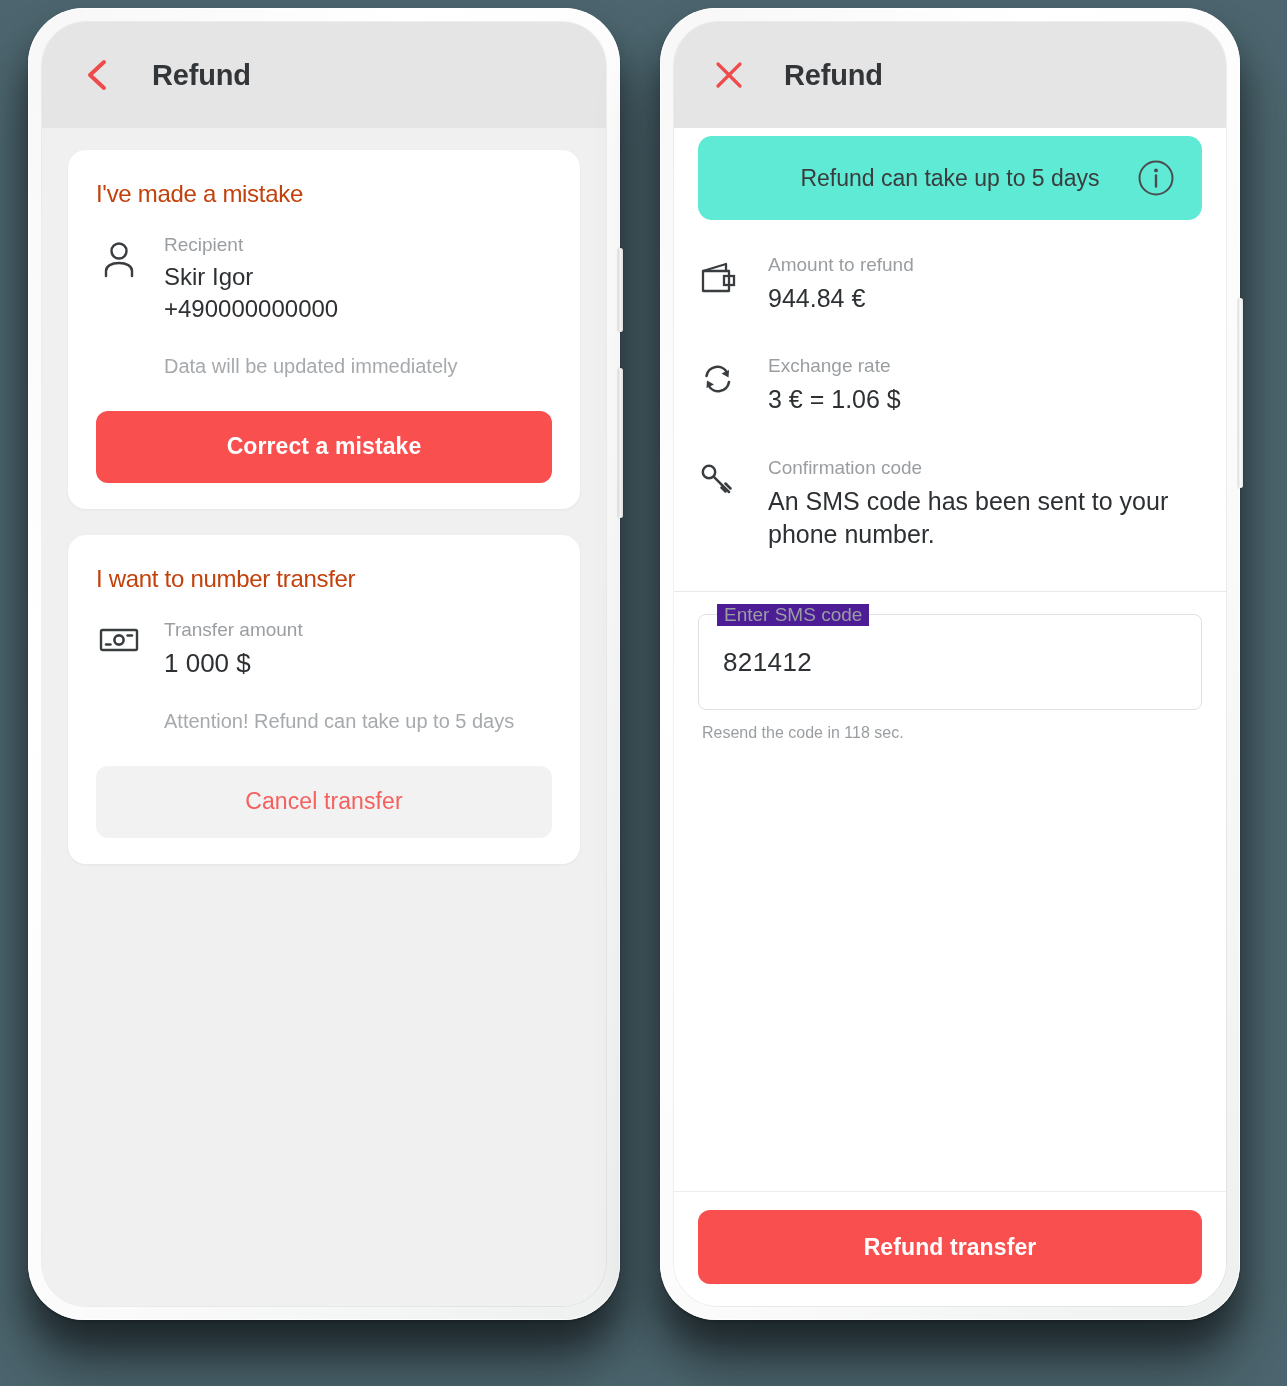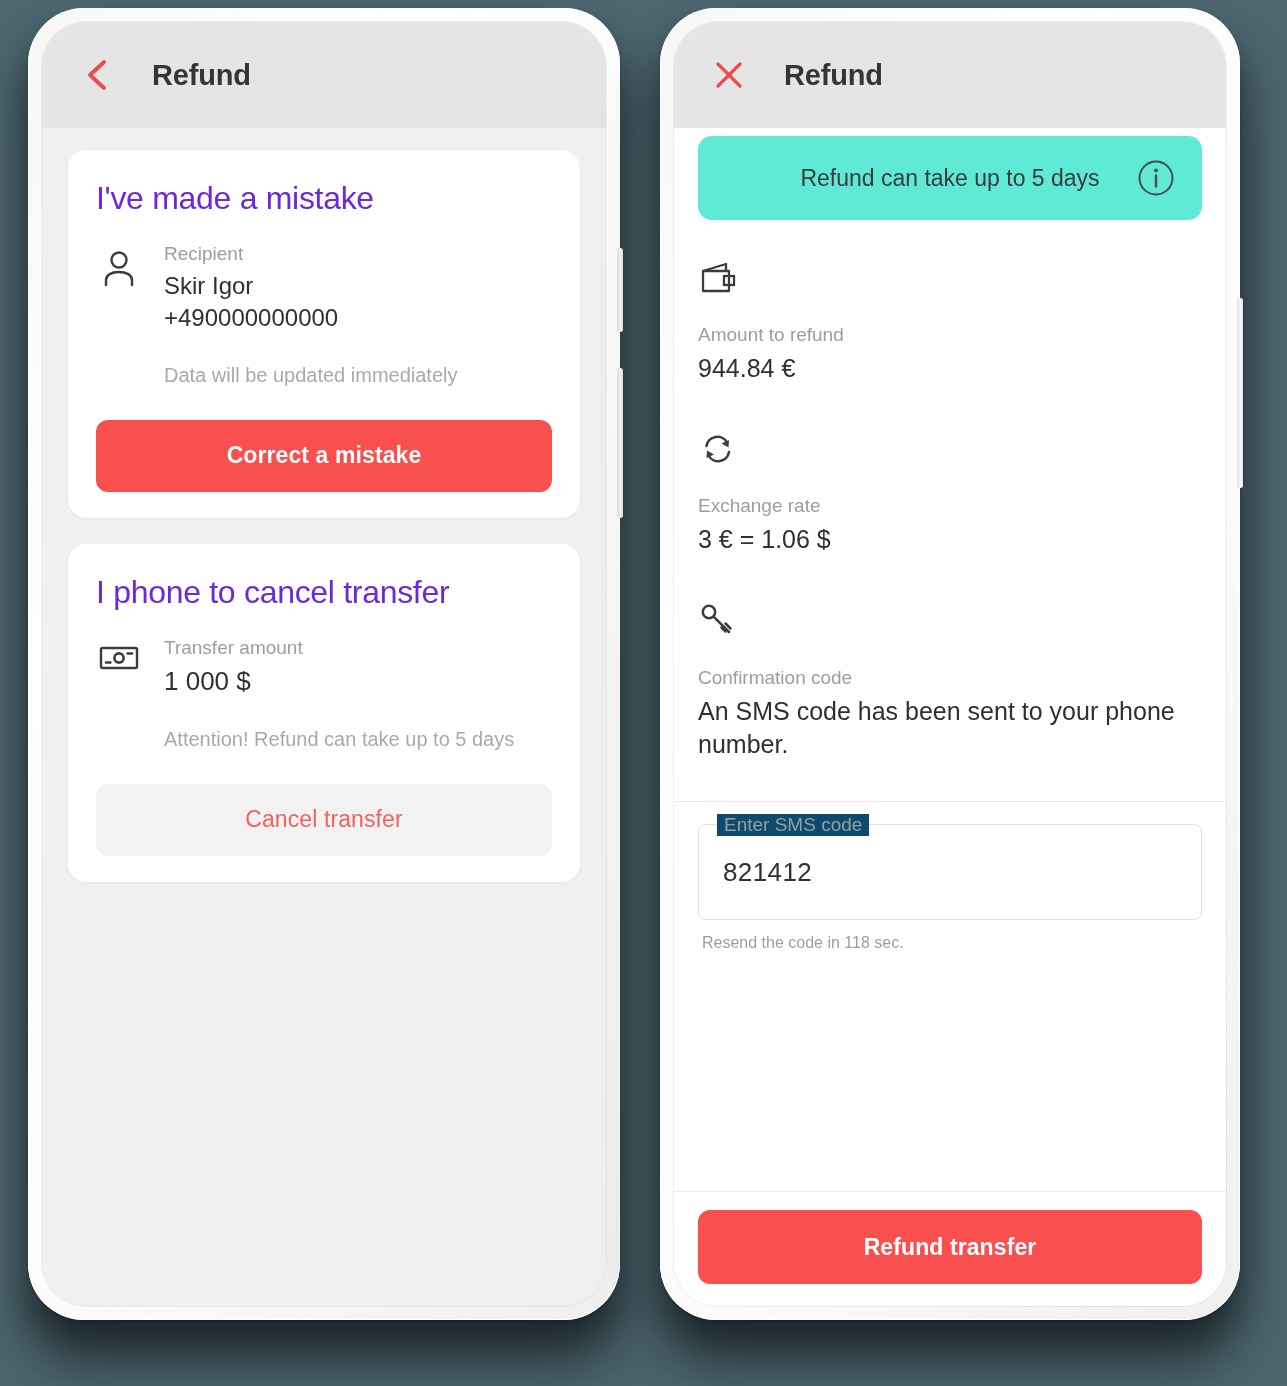--- a/index.html
+++ b/index.html
@@ -90,22 +90,22 @@
     overflow: hidden;
   }
   .card {
     background: #fff;
     border-radius: 18px;
     padding: 30px 28px 26px 28px;
     margin-bottom: 26px;
     box-shadow: 0 1px 3px rgba(0,0,0,.05);
   }
   .card-title {
-    font-size: 32px;
-    color: #6d28d9;
+    font-size: 24px;
+    color: #c2410c;
     font-weight: 400;
     letter-spacing: -.3px;
     margin-bottom: 26px;
   }
   .row {
     display: flex;
     gap: 22px;
     align-items: flex-start;
   }
   .row-icon {
@@ -174,21 +174,21 @@
   }
   .banner-info {
     position: absolute;
     right: 26px;
     top: 50%;
     transform: translateY(-50%);
     cursor: pointer;
     display:flex;
   }
   .info-list { padding: 34px 24px 0 24px; }
-  .info-list .row { margin-bottom: 40px; flex-direction: column; }
+  .info-list .row { margin-bottom: 40px; }
   .info-list .row:last-child { margin-bottom: 40px; }
   .info-list .row-icon { width: 48px; flex: 0 0 48px; justify-content: flex-start; padding-top: 4px; }
   .info-label { font-size: 19px; color: #9a9ea1; margin-bottom: 6px; }
   .info-value { font-size: 25px; color: #2e3133; line-height: 1.33; }
 
   .divider { height: 1px; background: #e8e9ea; margin: 0; }
 
   .sms-area { padding: 22px 24px 0 24px; }
   .fieldset {
     position: relative;
@@ -196,21 +196,21 @@
     border-radius: 8px;
     height: 96px;
     display: flex;
     align-items: center;
     padding: 0 24px;
   }
   .fieldset-legend {
     position: absolute;
     top: -11px;
     left: 18px;
-    background: #0c4a6e;
+    background: #4c1d95;
     padding: 0 7px;
     font-size: 19px;
     color: #9a9ea1;
   }
   .sms-value {
     font-size: 26px;
     color: #2e3133;
     letter-spacing: .4px;
   }
   .resend {
@@ -269,21 +269,21 @@
               <div class="field-value">Skir Igor</div>
               <div class="field-value">+490000000000</div>
               <div class="note">Data will be updated immediately</div>
             </div>
           </div>
 
           <button class="btn btn-primary">Correct a mistake</button>
         </div>
 
         <div class="card">
-          <div class="card-title">I phone to cancel transfer</div>
+          <div class="card-title">I want to number transfer</div>
 
           <div class="row">
             <div class="row-icon">
               <svg width="40" height="30" viewBox="0 0 40 30">
                 <rect x="2" y="5" width="36" height="20" rx="1.5" fill="none" stroke="#3a3d3f" stroke-width="2.4"></rect>
                 <circle cx="20" cy="15" r="4.6" fill="none" stroke="#3a3d3f" stroke-width="2.6"></circle>
                 <line x1="7" y1="19.5" x2="11.5" y2="19.5" stroke="#3a3d3f" stroke-width="2.4" stroke-linecap="round"></line>
                 <line x1="28.5" y1="10.5" x2="33" y2="10.5" stroke="#3a3d3f" stroke-width="2.4" stroke-linecap="round"></line>
               </svg>
             </div>

